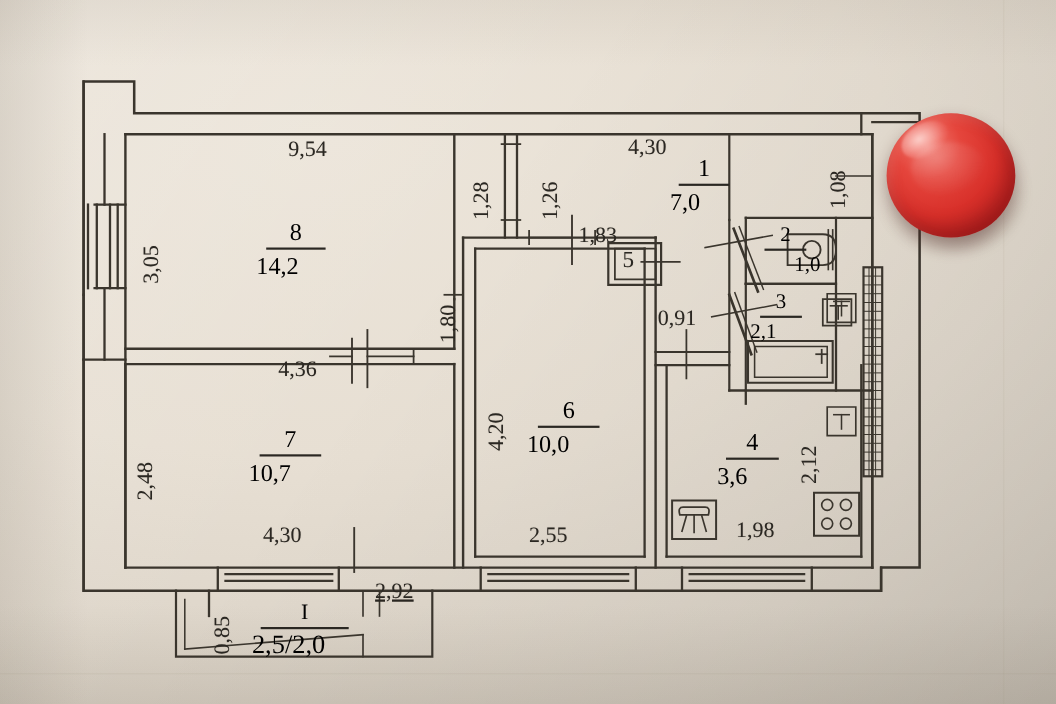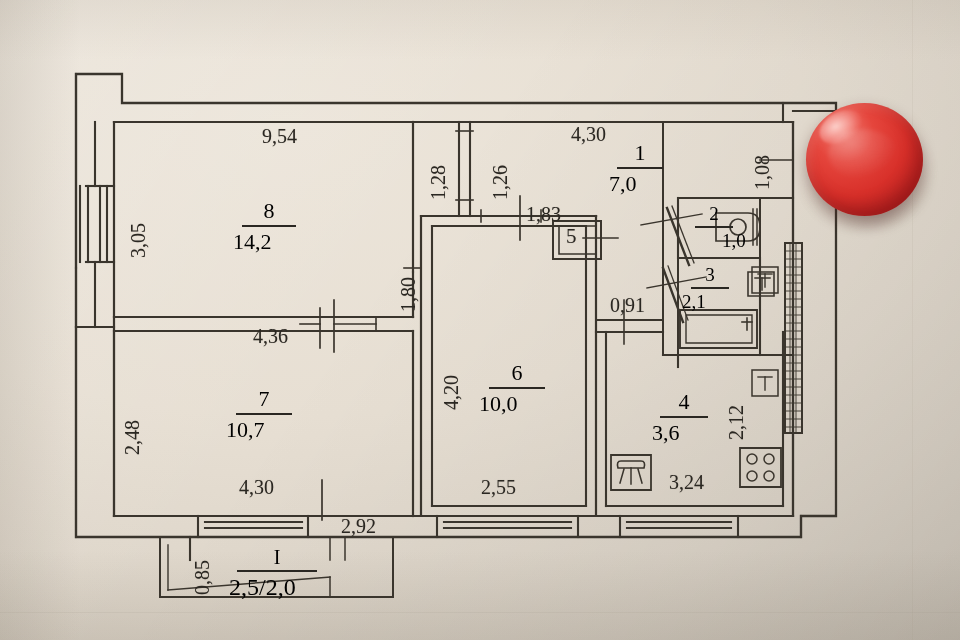--- a/index.html
+++ b/index.html
@@ -288,25 +288,25 @@
         <line x1="790" y1="243" x2="790" y2="433"></line>
         <line x1="796" y1="243" x2="796" y2="433"></line>
       </g>
     </g>
   </svg>
 
   <div class="lab dim" style="left:262px;top:126px;">9,54</div>
   <div class="lab dim" style="left:253px;top:326px;">4,36</div>
   <div class="lab dim" style="left:571px;top:124px;">4,30</div>
   <div class="lab dim" style="left:526px;top:204px;">1,83</div>
-  <div class="lab dim" style="left:598px;top:295px;margin-left:12px;">0,91</div>
+  <div class="lab dim" style="left:598px;top:279px;">0,91</div>
   <div class="lab dim" style="left:239px;top:477px;">4,30</div>
   <div class="lab dim" style="left:481px;top:477px;">2,55</div>
-  <div class="lab dim" style="left:669px;top:472px;">3,24</div>
-  <div class="lab dim" style="left:341px;top:516px;">2,92</div>
+  <div class="lab dim" style="left:669px;top:472px;">1,98</div>
+  <div class="lab dim" style="left:341px;top:528px;text-decoration:underline;">2,92</div>
 
   <div class="lab dim vert" style="left:128px;top:258px;">3,05</div>
   <div class="lab dim vert" style="left:428px;top:200px;">1,28</div>
   <div class="lab dim vert" style="left:490px;top:200px;">1,26</div>
   <div class="lab dim vert" style="left:398px;top:312px;">1,80</div>
   <div class="lab dim vert" style="left:441px;top:410px;">4,20</div>
   <div class="lab dim vert" style="left:122px;top:455px;">2,48</div>
   <div class="lab dim vert" style="left:752px;top:190px;">1,08</div>
   <div class="lab dim vert" style="left:726px;top:440px;">2,12</div>
   <div class="lab dim vert" style="left:192px;top:595px;">0,85</div>

